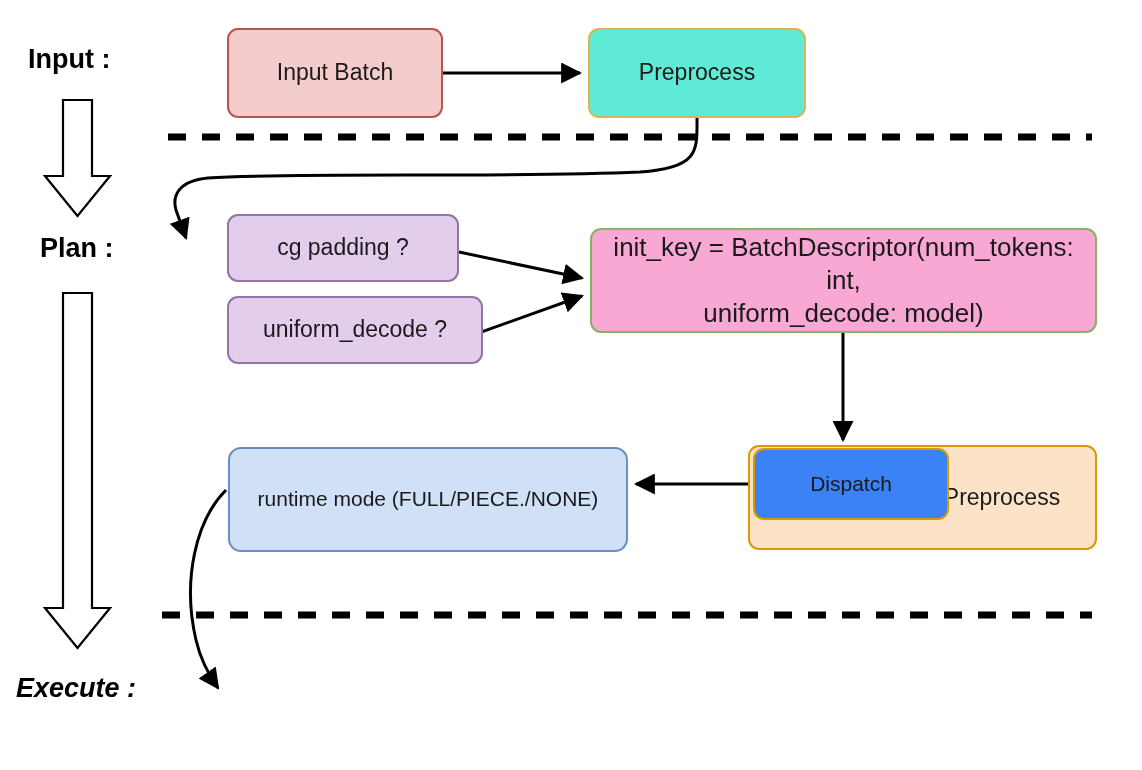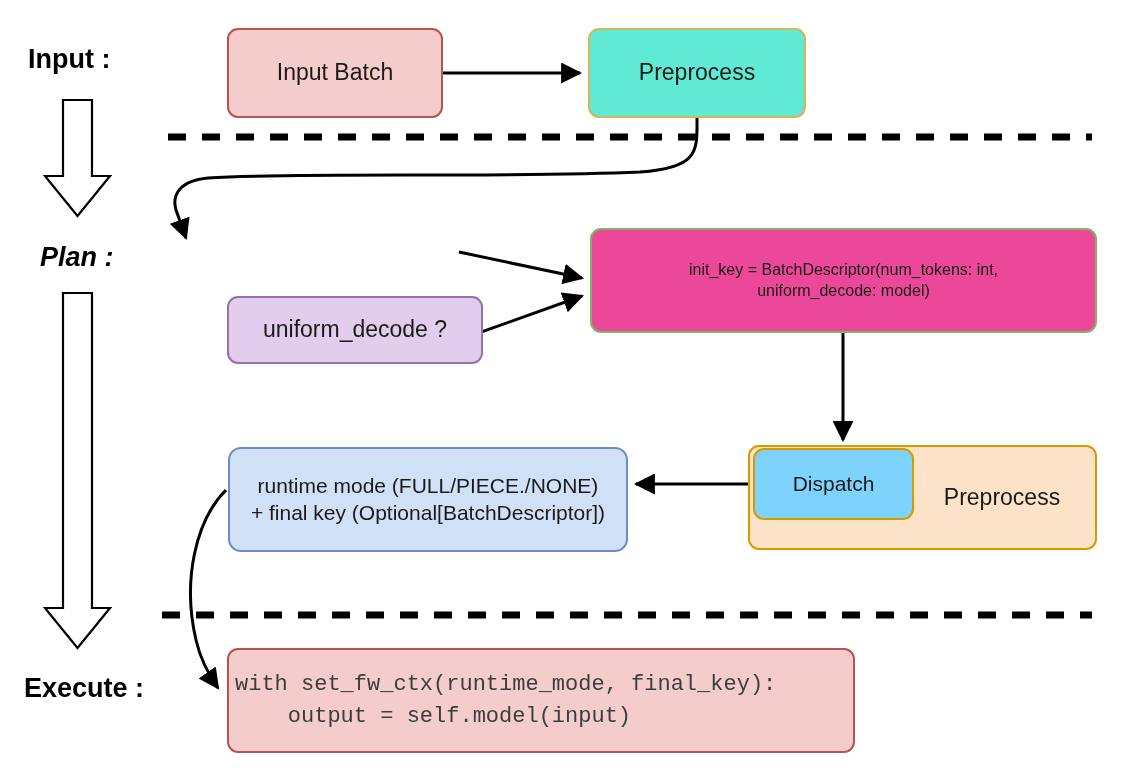--- a/index.html
+++ b/index.html
@@ -52,33 +52,33 @@
     background:#e2cdec;border-color:#9673a6;
     font-size:23px;
   }
   .n-uniform-decode{
     left:227px;top:296px;width:256px;height:68px;
     background:#e2cdec;border-color:#9673a6;
     font-size:23px;
   }
   .n-init-key{
     left:590px;top:228px;width:507px;height:105px;
-    background:#ec4899;border-color:#82b366;
-    font-size:16px;
+    background:#f9a8d4;border-color:#82b366;
+    font-size:26px;
   }
   .n-cudagraph-dispatcher{
     left:748px;top:445px;width:349px;height:105px;
     background:#fce3c8;border-color:#d79b00;
     font-size:23px;
     align-items:center;justify-content:flex-end;
     padding-right:8px;
   }
   .n-dispatch{
-    left:753px;top:448px;width:161px;height:72px;
-    background:#7dd3fc;border-color:#d79b00;
+    left:753px;top:448px;width:196px;height:72px;
+    background:#3b82f6;border-color:#d79b00;
     font-size:21px;
     z-index:3;
   }
   .n-runtime-mode{
     left:228px;top:447px;width:400px;height:105px;
     background:#cfe0f7;border-color:#6c8ebf;
     font-size:21px;
     border-radius:13px;
   }
   .n-exec-code{
@@ -129,31 +129,34 @@
     <line x1="459" y1="340" x2="582" y2="296" stroke="#000" stroke-width="3" marker-end="url(#arrowhead)"></line>
 
     <line x1="843" y1="333" x2="843" y2="440" stroke="#000" stroke-width="3" marker-end="url(#arrowhead)"></line>
 
     <line x1="753" y1="484" x2="636" y2="484" stroke="#000" stroke-width="3" marker-end="url(#arrowhead)"></line>
 
     <path d="M 226 490 C 196 520 182 580 196 640 C 201 662 211 678 218 688" fill="none" stroke="#000" stroke-width="3" marker-end="url(#arrowhead)"></path>
   </svg>
 
   <div class="stage-label" style="left:28px;top:44px;">Input :</div>
-  <div class="stage-label" style="left:40px;top:242px;font-style:italic;">Plan :</div>
-  <div class="stage-label" style="left:24px;top:673px;">Execute :</div>
+  <div class="stage-label" style="left:40px;top:233px;">Plan :</div>
+  <div class="stage-label" style="left:16px;top:673px;font-style:italic;">Execute :</div>
 
   <div class="node n-input-batch">
     <span>Input Batch</span>
   </div>
 
   <div class="node n-preprocess">
     <span>Preprocess</span>
   </div>
 
+  <div class="node n-cg-padding">
+    <span>cg padding ?</span>
+  </div>
 
   <div class="node n-uniform-decode">
     <span>uniform_decode ?</span>
   </div>
 
   <div class="node n-init-key">
     <span>
       <span>init_key = BatchDescriptor(num_tokens: int,</span>
       <span>uniform_decode: model)</span>
     </span>
@@ -165,22 +168,17 @@
     </span>
   </div>
 
   <div class="node n-dispatch">
     <span>Dispatch</span>
   </div>
 
   <div class="node n-runtime-mode">
     <span>
       <span>runtime mode (FULL/PIECE./NONE)</span>
-      <span>+ final key (Optional[BatchDescriptor])</span>
     </span>
   </div>
 
-  <div class="node n-exec-code">
-    <pre>with set_fw_ctx(runtime_mode, final_key):
-    output = self.model(input)</pre>
-  </div>
 
 </div>
 
 </body></html>

